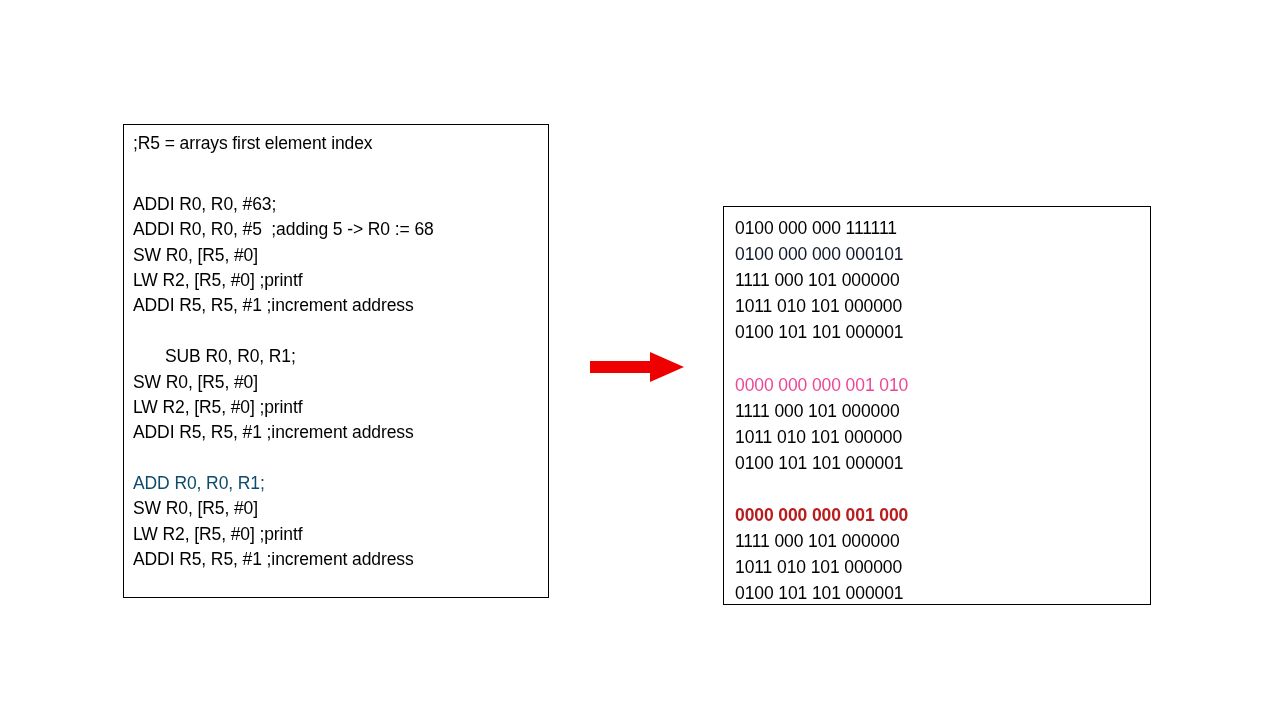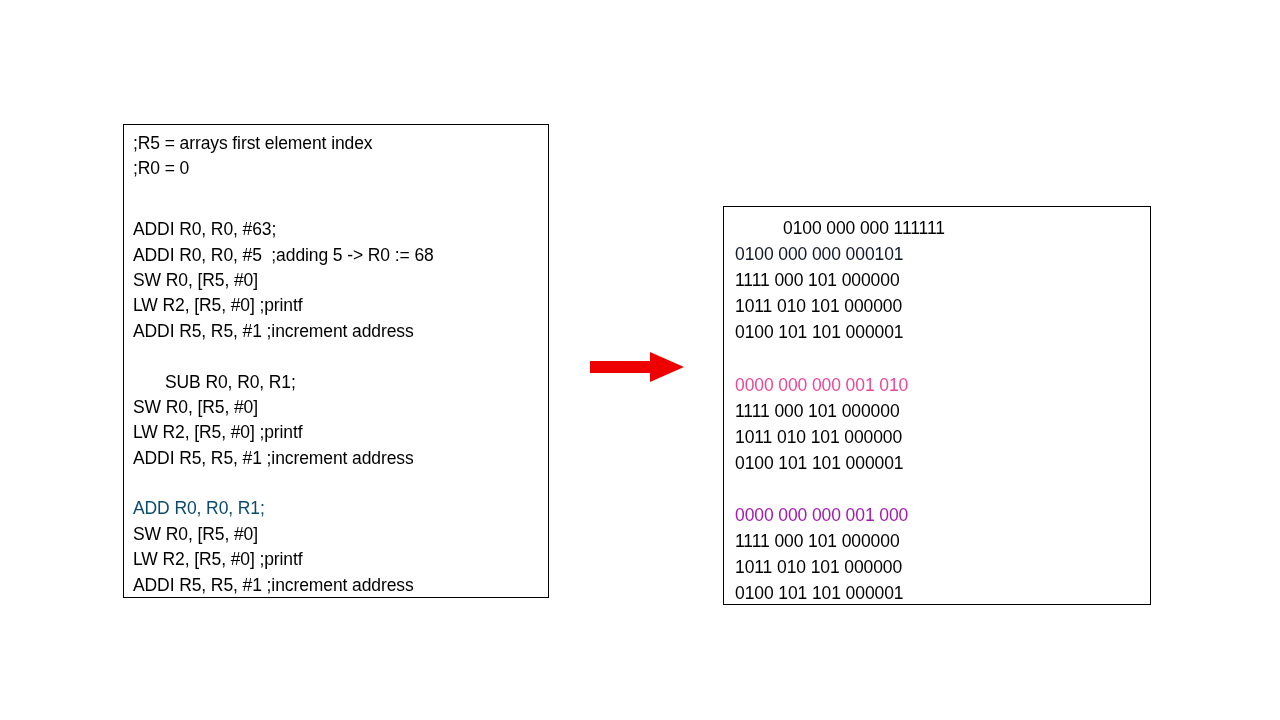--- a/index.html
+++ b/index.html
@@ -96,21 +96,20 @@
   }
 </style>
 </head>
 <body style="background: rgb(255, 255, 255);">
 
 <div id="slide" style="background: rgb(255, 255, 255);">
 
   <div class="code-box" id="assembly-box" style="border-color: rgb(0, 0, 0);">
     <div class="code-lines">
         <div class="code-line" style="color: rgb(0, 0, 0);">;R5 = arrays first element index</div>
-        <div class="code-line" style="color: rgb(0, 0, 0);">;R0 = 0</div>
         <div class="code-line blank">&nbsp;</div>
         <div class="code-line" style="color: rgb(0, 0, 0); margin-top: 10px;">ADDI R0, R0, #63;</div>
         <div class="code-line" style="color: rgb(0, 0, 0);">ADDI R0, R0, #5  ;adding 5 -&gt; R0 := 68</div>
         <div class="code-line" style="color: rgb(0, 0, 0);">SW R0, [R5, #0]</div>
         <div class="code-line" style="color: rgb(0, 0, 0);">LW R2, [R5, #0] ;printf</div>
         <div class="code-line" style="color: rgb(0, 0, 0);">ADDI R5, R5, #1 ;increment address</div>
         <div class="code-line blank">&nbsp;</div>
         <div class="code-line" style="color: rgb(0, 0, 0); margin-left: 32px;">SUB R0, R0, R1;</div>
         <div class="code-line" style="color: rgb(0, 0, 0);">SW R0, [R5, #0]</div>
         <div class="code-line" style="color: rgb(0, 0, 0);">LW R2, [R5, #0] ;printf</div>
@@ -124,31 +123,31 @@
   </div>
 
   <div id="transform-arrow">
     <svg viewBox="0 0 98 38" xmlns="http://www.w3.org/2000/svg">
       <polygon points="2,13 62,13 62,4 96,19 62,34 62,25 2,25" fill="#EE0000"></polygon>
     </svg>
   </div>
 
   <div class="code-box" id="machinecode-box" style="border-color: rgb(0, 0, 0);">
     <div class="code-lines">
-        <div class="code-line" style="color: rgb(0, 0, 0); margin-left: 48px;">0100 000 000 111111</div>
+        <div class="code-line" style="color: rgb(0, 0, 0);">0100 000 000 111111</div>
         <div class="code-line" style="color: #0f172a;">0100 000 000 000101</div>
         <div class="code-line" style="color: rgb(0, 0, 0);">1111 000 101 000000</div>
         <div class="code-line" style="color: rgb(0, 0, 0);">1011 010 101 000000</div>
         <div class="code-line" style="color: rgb(0, 0, 0);">0100 101 101 000001</div>
         <div class="code-line blank">&nbsp;</div>
         <div class="code-line" style="color: #ec4899;">0000 000 000 001 010</div>
         <div class="code-line" style="color: rgb(0, 0, 0);">1111 000 101 000000</div>
         <div class="code-line" style="color: rgb(0, 0, 0);">1011 010 101 000000</div>
         <div class="code-line" style="color: rgb(0, 0, 0);">0100 101 101 000001</div>
         <div class="code-line blank">&nbsp;</div>
-        <div class="code-line" style="color: #a21caf;">0000 000 000 001 000</div>
+        <div class="code-line" style="color: #b91c1c; font-weight: bold;">0000 000 000 001 000</div>
         <div class="code-line" style="color: rgb(0, 0, 0);">1111 000 101 000000</div>
         <div class="code-line" style="color: rgb(0, 0, 0);">1011 010 101 000000</div>
         <div class="code-line" style="color: rgb(0, 0, 0);">0100 101 101 000001</div>
       </div>
   </div>
 
 </div>
 
 </body></html>

